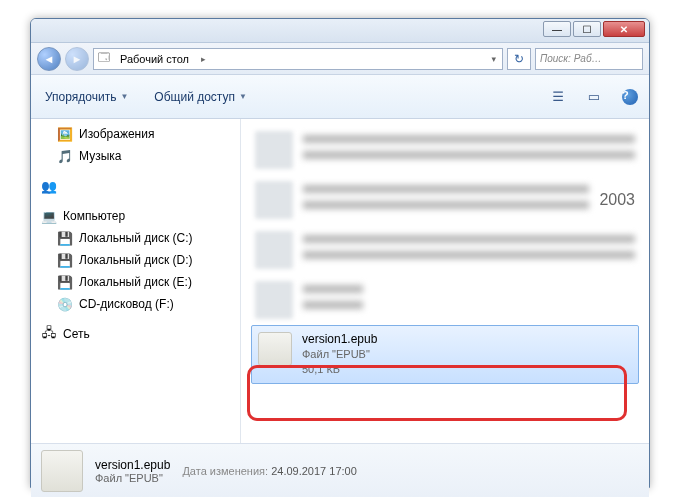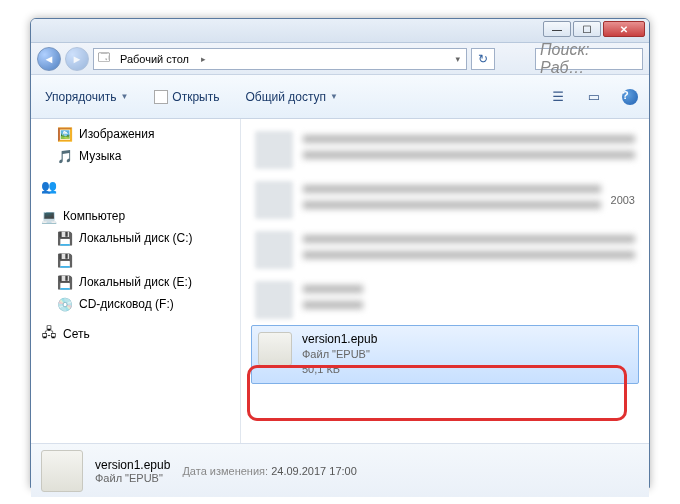--- a/index.html
+++ b/index.html
@@ -24,21 +24,21 @@
   .navbtn { width: 24px; height: 24px; border-radius: 50%; border: 1px solid #7896c0;
     background: radial-gradient(circle at 30% 30%, #b0d0ff, #5080c0); display:flex;align-items:center;justify-content:center;color:#fff;font-size:11px;}
   .navbtn.fwd { opacity: 0.5; }
   .addrbox { flex: 1; height: 22px; border: 1px solid #a0b0c8; background: #fff;
     display: flex; align-items: center; padding: 0 4px; font-size: 11px; }
   .addrbox .crumb { padding: 0 10px; }
   .arrow { font-size: 9px; opacity: 0.6; padding: 0 2px; }
   .refreshbox { width: 24px; height: 22px; border: 1px solid #a0b0c8; background: #fff;
     display:flex;align-items:center;justify-content:center;color:#3060a0;font-size:12px;}
   .searchbox { width: 108px; height: 22px; border: 1px solid #a0b0c8; background: #fff;
-    display: flex; align-items: center; padding: 0 4px; font-size: 16px; color: #888; font-style: italic; margin-left: 36px; }
+    display: flex; align-items: center; padding: 0 4px; font-size: 10px; color: #888; font-style: italic; }
   .toolbar { height: 44px; background: linear-gradient(to bottom, #f6fafe, #e6f0fa);
     border-bottom: 1px solid #c8d4e4; display: flex; align-items: center; padding: 0 8px; gap: 14px; }
   .tbtn { font-size: 12px; color: #1a3a6a; padding: 4px 6px; display:flex;align-items:center;gap:4px;}
   .tbtn .drop { font-size: 8px; opacity: 0.7; }
   .tspacer { flex: 1; }
   .ticon { width: 22px; height: 20px; border: 1px solid transparent; display:flex;align-items:center;justify-content:center;font-size:13px;color:#3a5a8a;}
   .helpicon { color:#fff;background:radial-gradient(circle at 35% 35%,#60a0e0,#2060b0);border-radius:50%;width:16px;height:16px;font-size:11px;font-weight:bold;}
   .body { display: flex; height: 324px; }
   .sidebar { width: 210px; border-right: 1px solid #e0e6ee; overflow: hidden; padding: 4px 0; }
   .sbitem { display: flex; align-items: center; padding: 3px 10px 3px 26px; font-size: 12px; gap: 6px; }
@@ -89,24 +89,20 @@
     <div class="refreshbox">↻</div>
     <div class="searchbox">Поиск: Раб…</div>
   </div>
 
   <div class="toolbar">
     <div class="tbtn">
       <span>Упорядочить</span>
       <span class="drop">▼</span>
     </div>
     <div class="tbtn">
-      <span style="width:14px;height:14px;border:1px solid #aaa;background:#fff;"></span>
-      <span>Открыть</span>
-    </div>
-    <div class="tbtn">
       <span>Общий доступ</span>
       <span class="drop">▼</span>
     </div>
     <div class="tspacer"></div>
     <div class="ticon">☰</div>
     <div class="ticon">▭</div>
     <div class="ticon">
         <span class="helpicon">?</span>
       </div>
   </div>
@@ -127,20 +123,21 @@
       <div class="sbitem top">
         <span class="icon">💻</span>
         <span>Компьютер</span>
       </div>
       <div class="sbitem">
         <span class="icon">💾</span>
         <span>Локальный диск (C:)</span>
       </div>
       <div class="sbitem">
         <span class="icon">💾</span>
+        <span>Локальный диск (D:)</span>
       </div>
       <div class="sbitem">
         <span class="icon">💾</span>
         <span>Локальный диск (E:)</span>
       </div>
       <div class="sbitem">
         <span class="icon">💿</span>
         <span>CD-дисковод (F:)</span>
       </div>
       <div class="sbitem top">
@@ -150,21 +147,21 @@
     </div>
 
     <div class="filepane">
       <div class="fileitem">
         <div class="fileicon"></div>
         <div class="filetext"></div>
       </div>
       <div class="fileitem">
         <div class="fileicon"></div>
         <div class="filetext"></div>
-        <span style="font-size:11px;color:#666;filter:none;">2003</span>
+        <span style="font-size:16px;color:#666;filter:none;">2003</span>
       </div>
       <div class="fileitem">
         <div class="fileicon"></div>
         <div class="filetext"></div>
       </div>
       <div class="fileitem">
         <div class="fileicon"></div>
         <div class="filetext" style="width:60px;flex:0 0 60px;"></div>
       </div>
 

